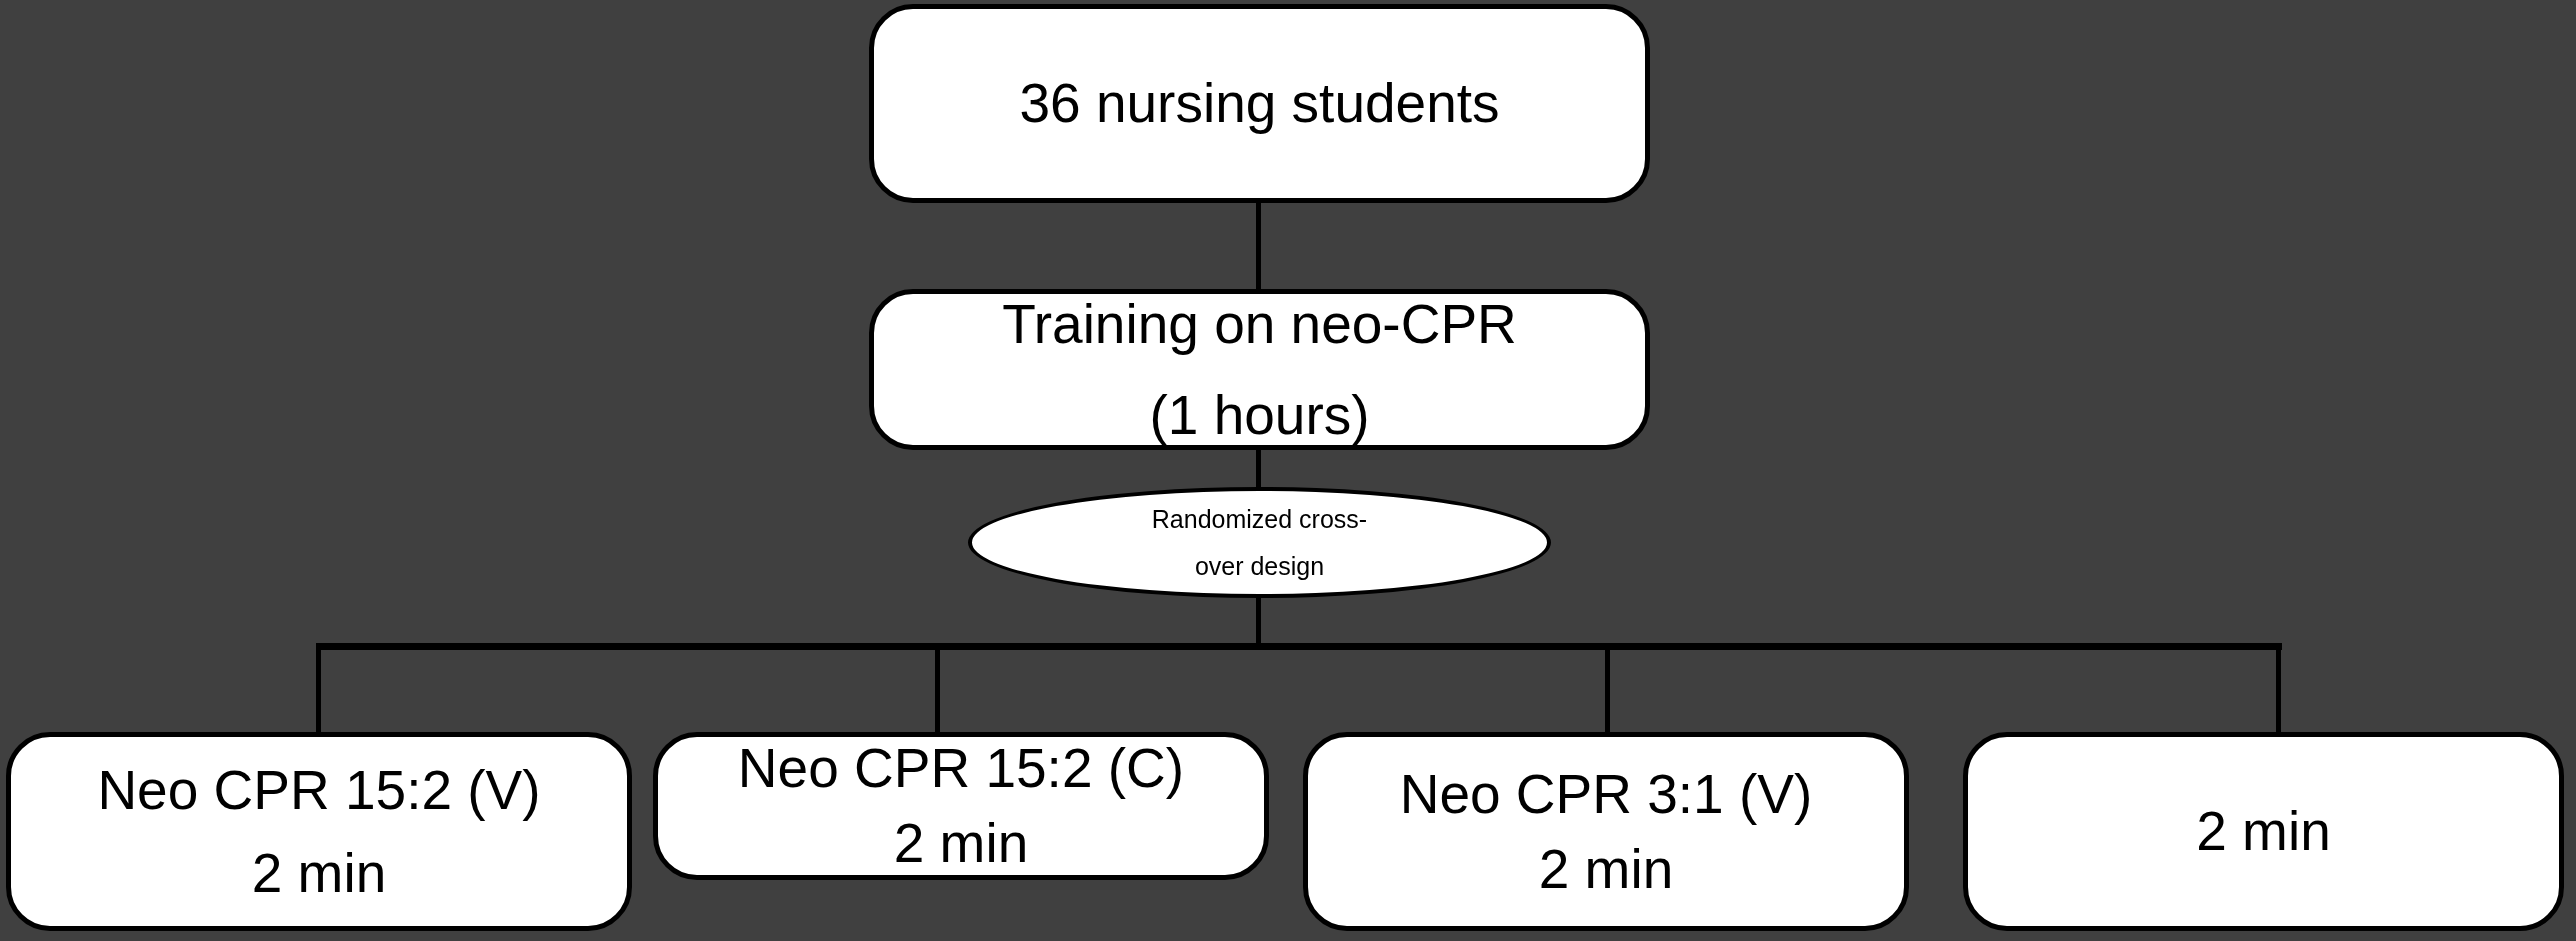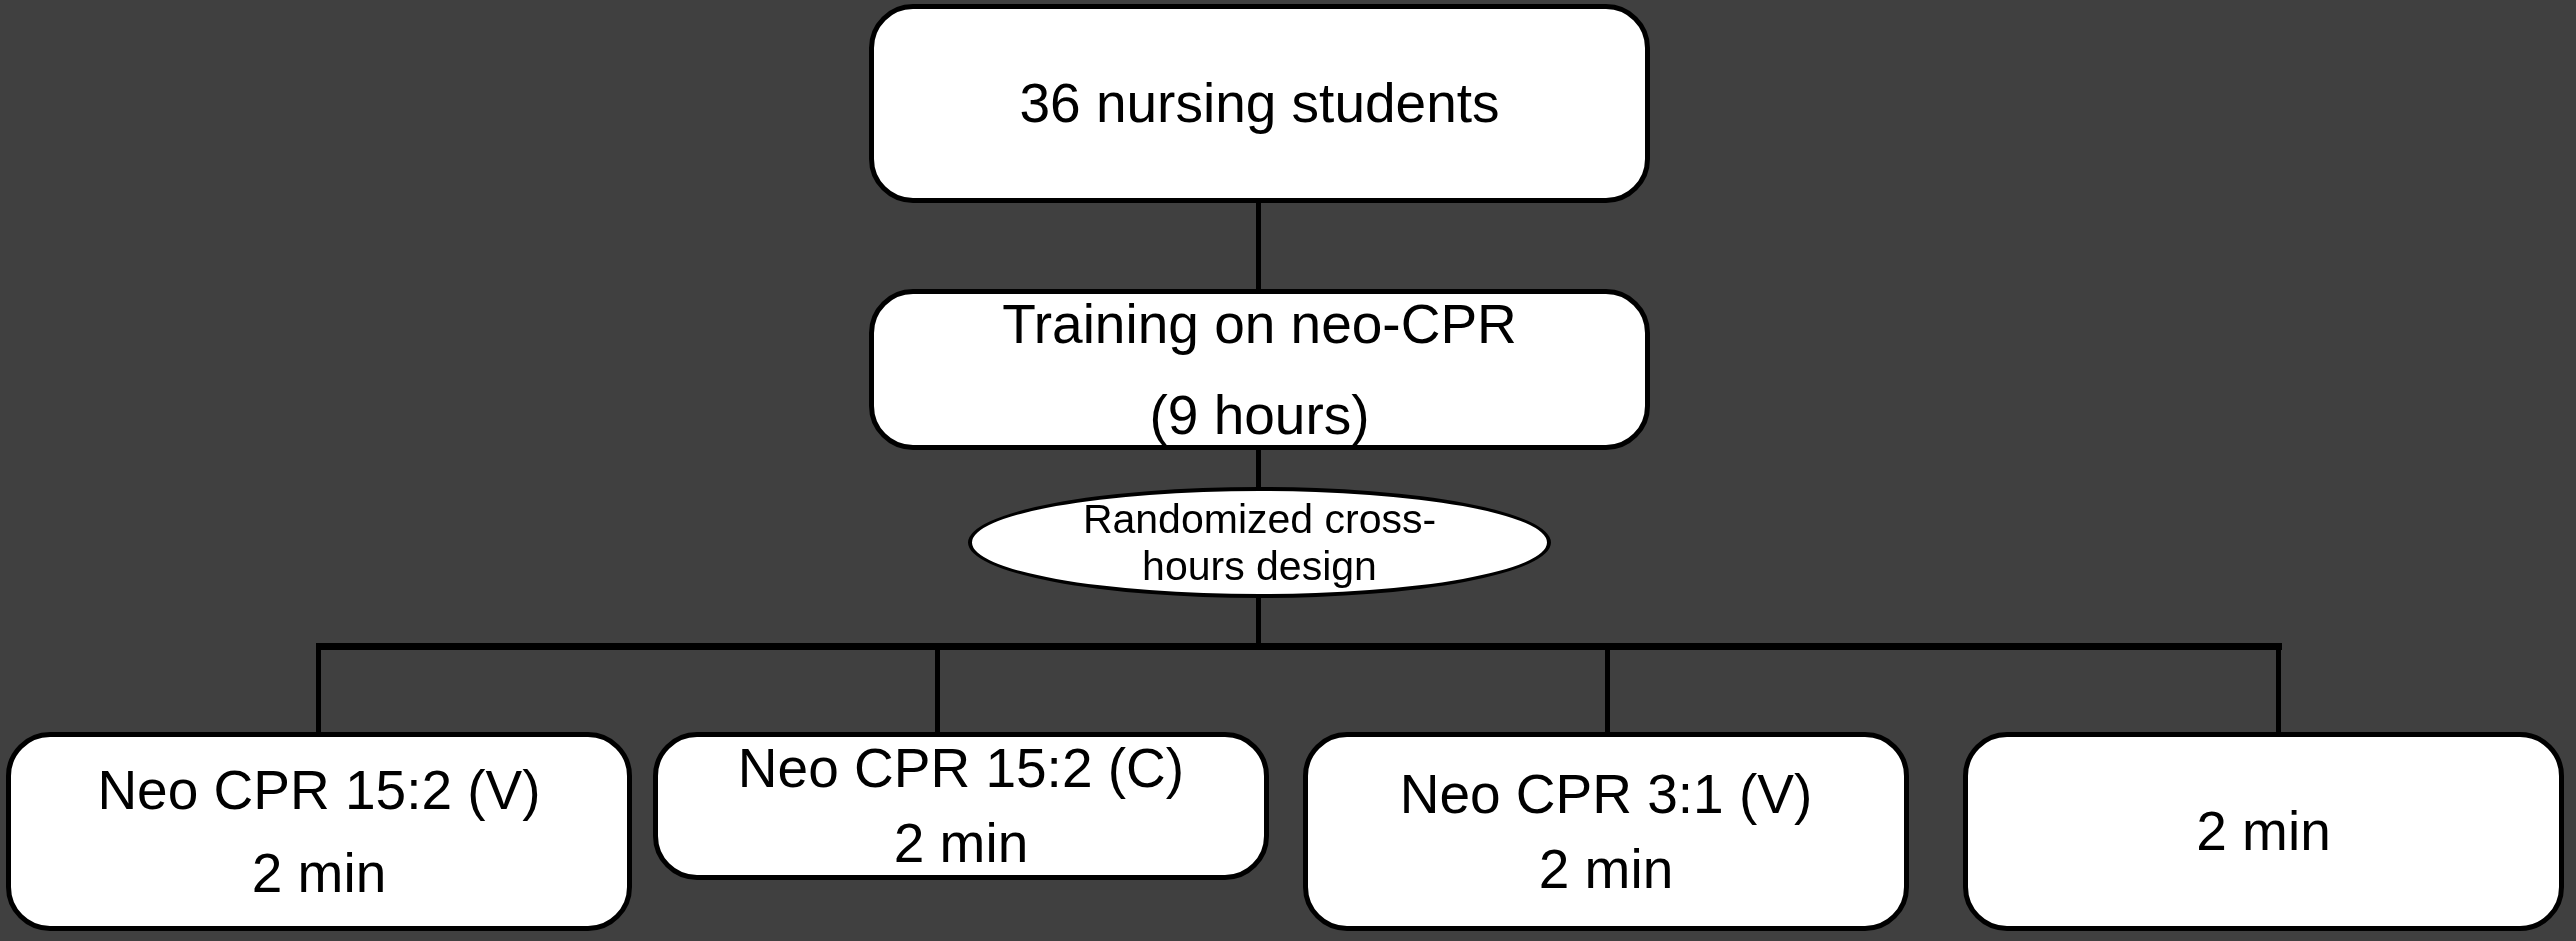--- a/index.html
+++ b/index.html
@@ -29,21 +29,21 @@
   .rbox {
     border-radius: 44px;
     font-size: 55px;
     line-height: 75px;
     white-space: nowrap;
   }
 
   .ellipse {
     border-radius: 50%;
     border-width: 4.6px;
-    font-size: 41px;
+    font-size: 25px;
     line-height: 47px;
     white-space: nowrap;
     text-align: center;
   }
 
   .vline {
     position: absolute;
     width: 5.3px;
     background: #000000;
   }
@@ -60,28 +60,28 @@
 <div class="canvas">
 
   <div class="node rbox" style="left:869px; top:3.8px; width:781px; height:199px;">
     <span>36 nursing students</span>
   </div>
 
   <div class="vline" style="left:1256px; top:200px; height:93px;"></div>
 
   <div class="node rbox" style="left:869px; top:289px; width:781px; height:161px;gap:16px;">
     <span>Training on neo-CPR</span>
-    <span>(9 hours)</span>
+    <span>(1 hours)</span>
   </div>
 
   <div class="vline" style="left:1256px; top:447px; height:44px;"></div>
 
   <div class="node ellipse" style="left:968px; top:487px; width:583px; height:111px;">
     <span>Randomized cross-</span>
-    <span>hours design</span>
+    <span>over design</span>
   </div>
 
   <div class="vline" style="left:1256px; top:595px; height:52px;"></div>
 
   <div class="hline" style="left:316px; top:643px; width:1966px;"></div>
 
   <div class="vline" style="left:316px; top:643px; height:97px;"></div>
   <div class="vline" style="left:935px; top:643px; height:97px;"></div>
   <div class="vline" style="left:1605px; top:643px; height:97px;"></div>
   <div class="vline" style="left:2276px; top:643px; height:97px;"></div>

